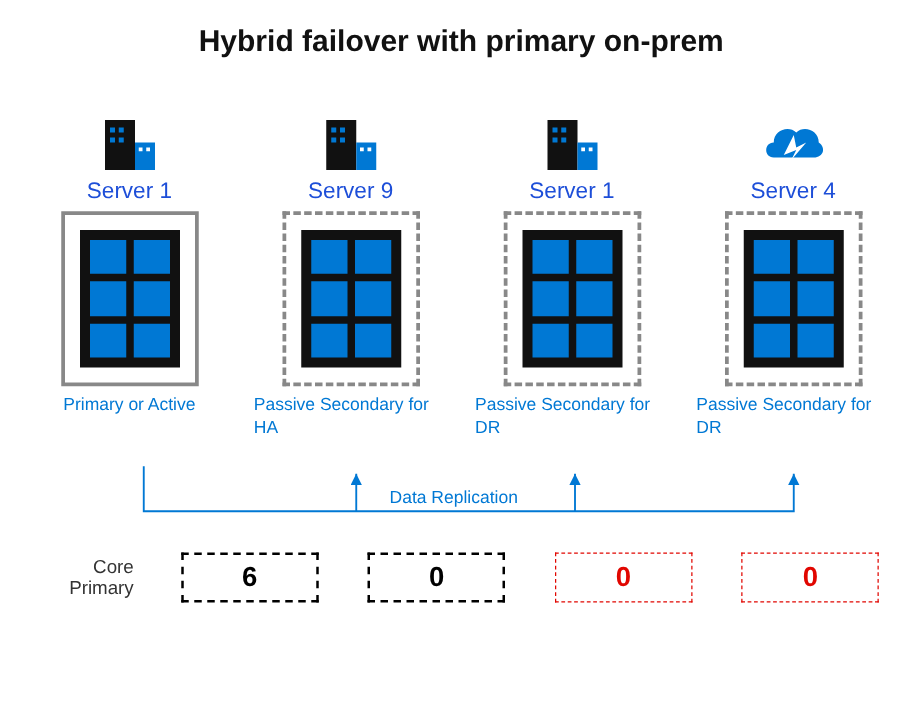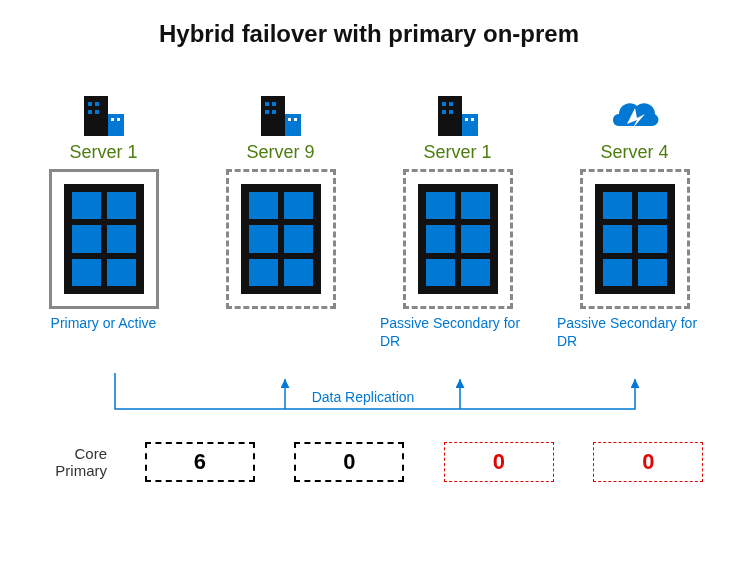--- a/index.html
+++ b/index.html
@@ -24,21 +24,21 @@
     align-items: flex-start;
   }
   .server-col {
     width: 155px;
     display: flex;
     flex-direction: column;
     align-items: center;
   }
   .icon-wrap { height: 48px; display:flex; align-items:flex-end; justify-content:center; }
   .server-name {
-    color: #4d7c0f;
+    color: #1d4ed8;
     font-size: 18px;
     margin-top: 6px;
     margin-bottom: 6px;
   }
   .server-box {
     width: 110px;
     height: 140px;
     display: flex;
     align-items: center;
     justify-content: center;
@@ -166,20 +166,21 @@
     <div class="server-box dashed">
       <div class="cores">
         <div class="core"></div>
           <div class="core"></div>
           <div class="core"></div>
         <div class="core"></div>
           <div class="core"></div>
           <div class="core"></div>
       </div>
     </div>
+    <div class="server-role">Passive Secondary for HA</div>
   </div>
 
   <div class="server-col">
     <div class="icon-wrap">
       <svg width="44" height="42" viewBox="0 0 44 42">
         <rect x="2" y="2" width="24" height="40" fill="#111"></rect>
         <rect x="6" y="8" width="4" height="4" fill="#0078d4"></rect>
           <rect x="13" y="8" width="4" height="4" fill="#0078d4"></rect>
         <rect x="6" y="16" width="4" height="4" fill="#0078d4"></rect>
           <rect x="13" y="16" width="4" height="4" fill="#0078d4"></rect>

